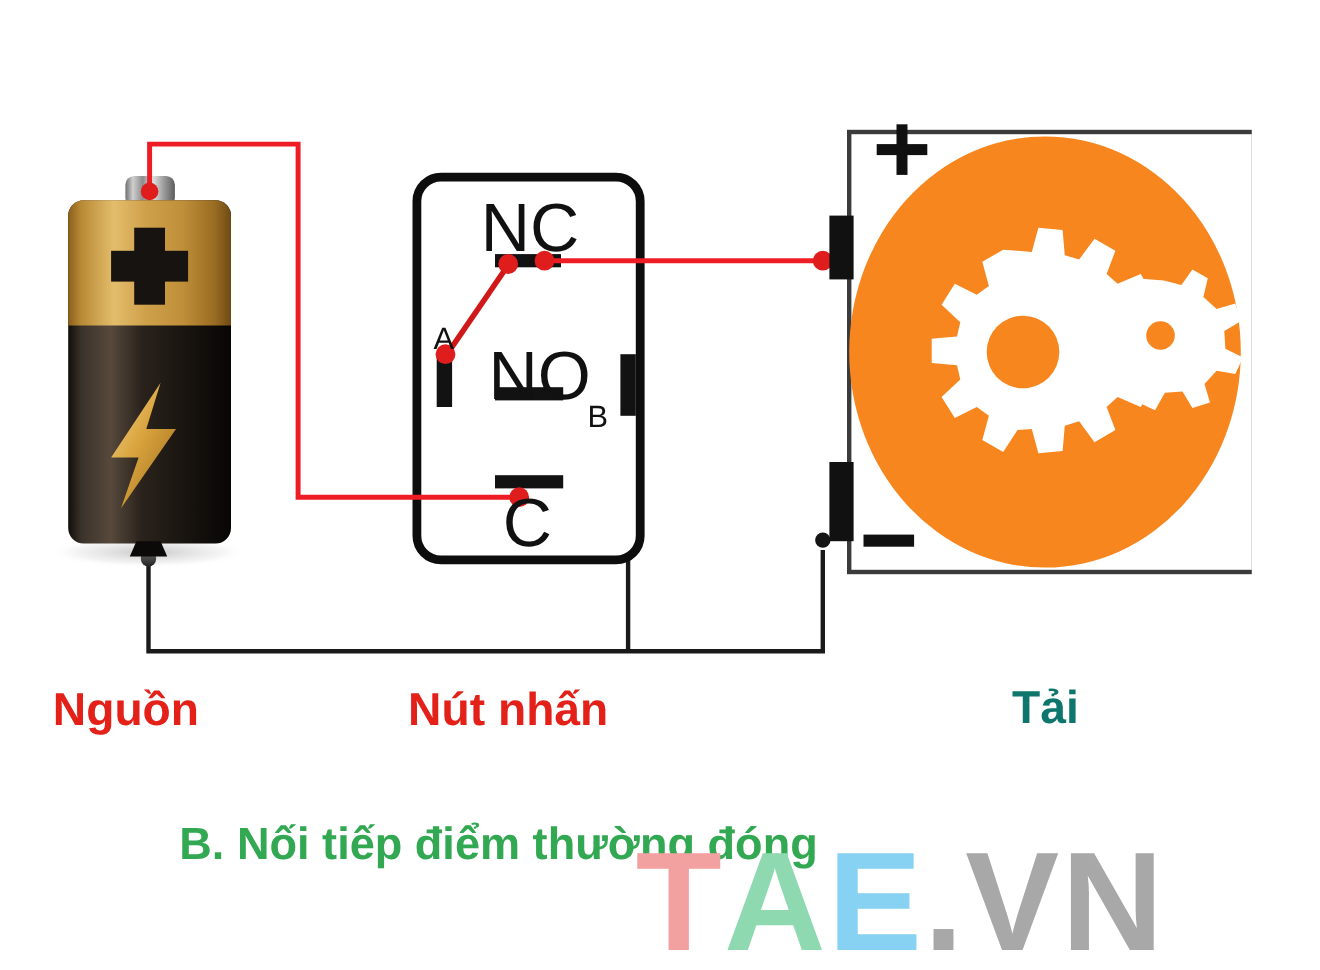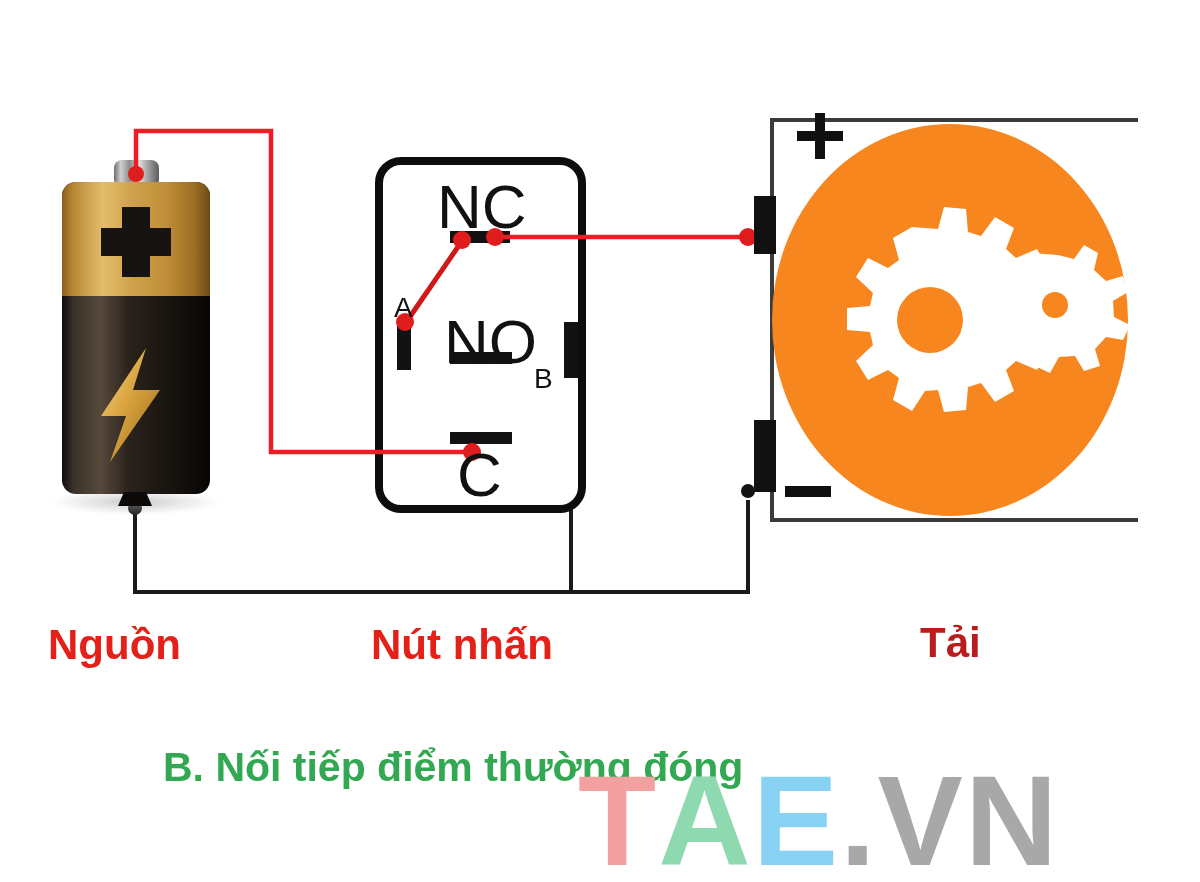--- a/index.html
+++ b/index.html
@@ -201,21 +201,21 @@
       <text id="svg-nc" x="437" y="228" font-family="'Liberation Sans', sans-serif" font-size="62" fill="#111">NC</text>
       <text id="svg-no" x="444" y="363" font-family="'Liberation Sans', sans-serif" font-size="62" fill="#111">NO</text>
       <text id="svg-c" x="457" y="496" font-family="'Liberation Sans', sans-serif" font-size="62" fill="#111">C</text>
       <text id="svg-a" x="394" y="317" font-family="'Liberation Sans', sans-serif" font-size="28" fill="#111">A</text>
       <text id="svg-b" x="534" y="388" font-family="'Liberation Sans', sans-serif" font-size="28" fill="#111">B</text>
     </g>
   </svg>
 
   <div class="label" id="label-button" style="color: rgb(227, 33, 25);">Nút nhấn</div>
   <div class="label" id="label-source" style="color: rgb(227, 33, 25);">Nguồn</div>
-  <div class="label" id="label-load" style="color: #b91c1c;">Tải</div>
+  <div class="label" id="label-load" style="color: #0f766e;">Tải</div>
 
   <div class="label" id="caption" style="color: rgb(50, 168, 82); margin-top: 24px;">B. Nối tiếp điểm thường đóng</div>
 
   <div id="watermark">
     <span style="color: rgb(242, 160, 160);">T</span><span style="color: rgb(142, 217, 176);">A</span><span style="color: rgb(135, 210, 242);">E</span><span style="color: rgb(168, 168, 168);">.</span><span style="color: rgb(168, 168, 168);">VN</span>
   </div>
 
 </div>
 
 </body></html>

